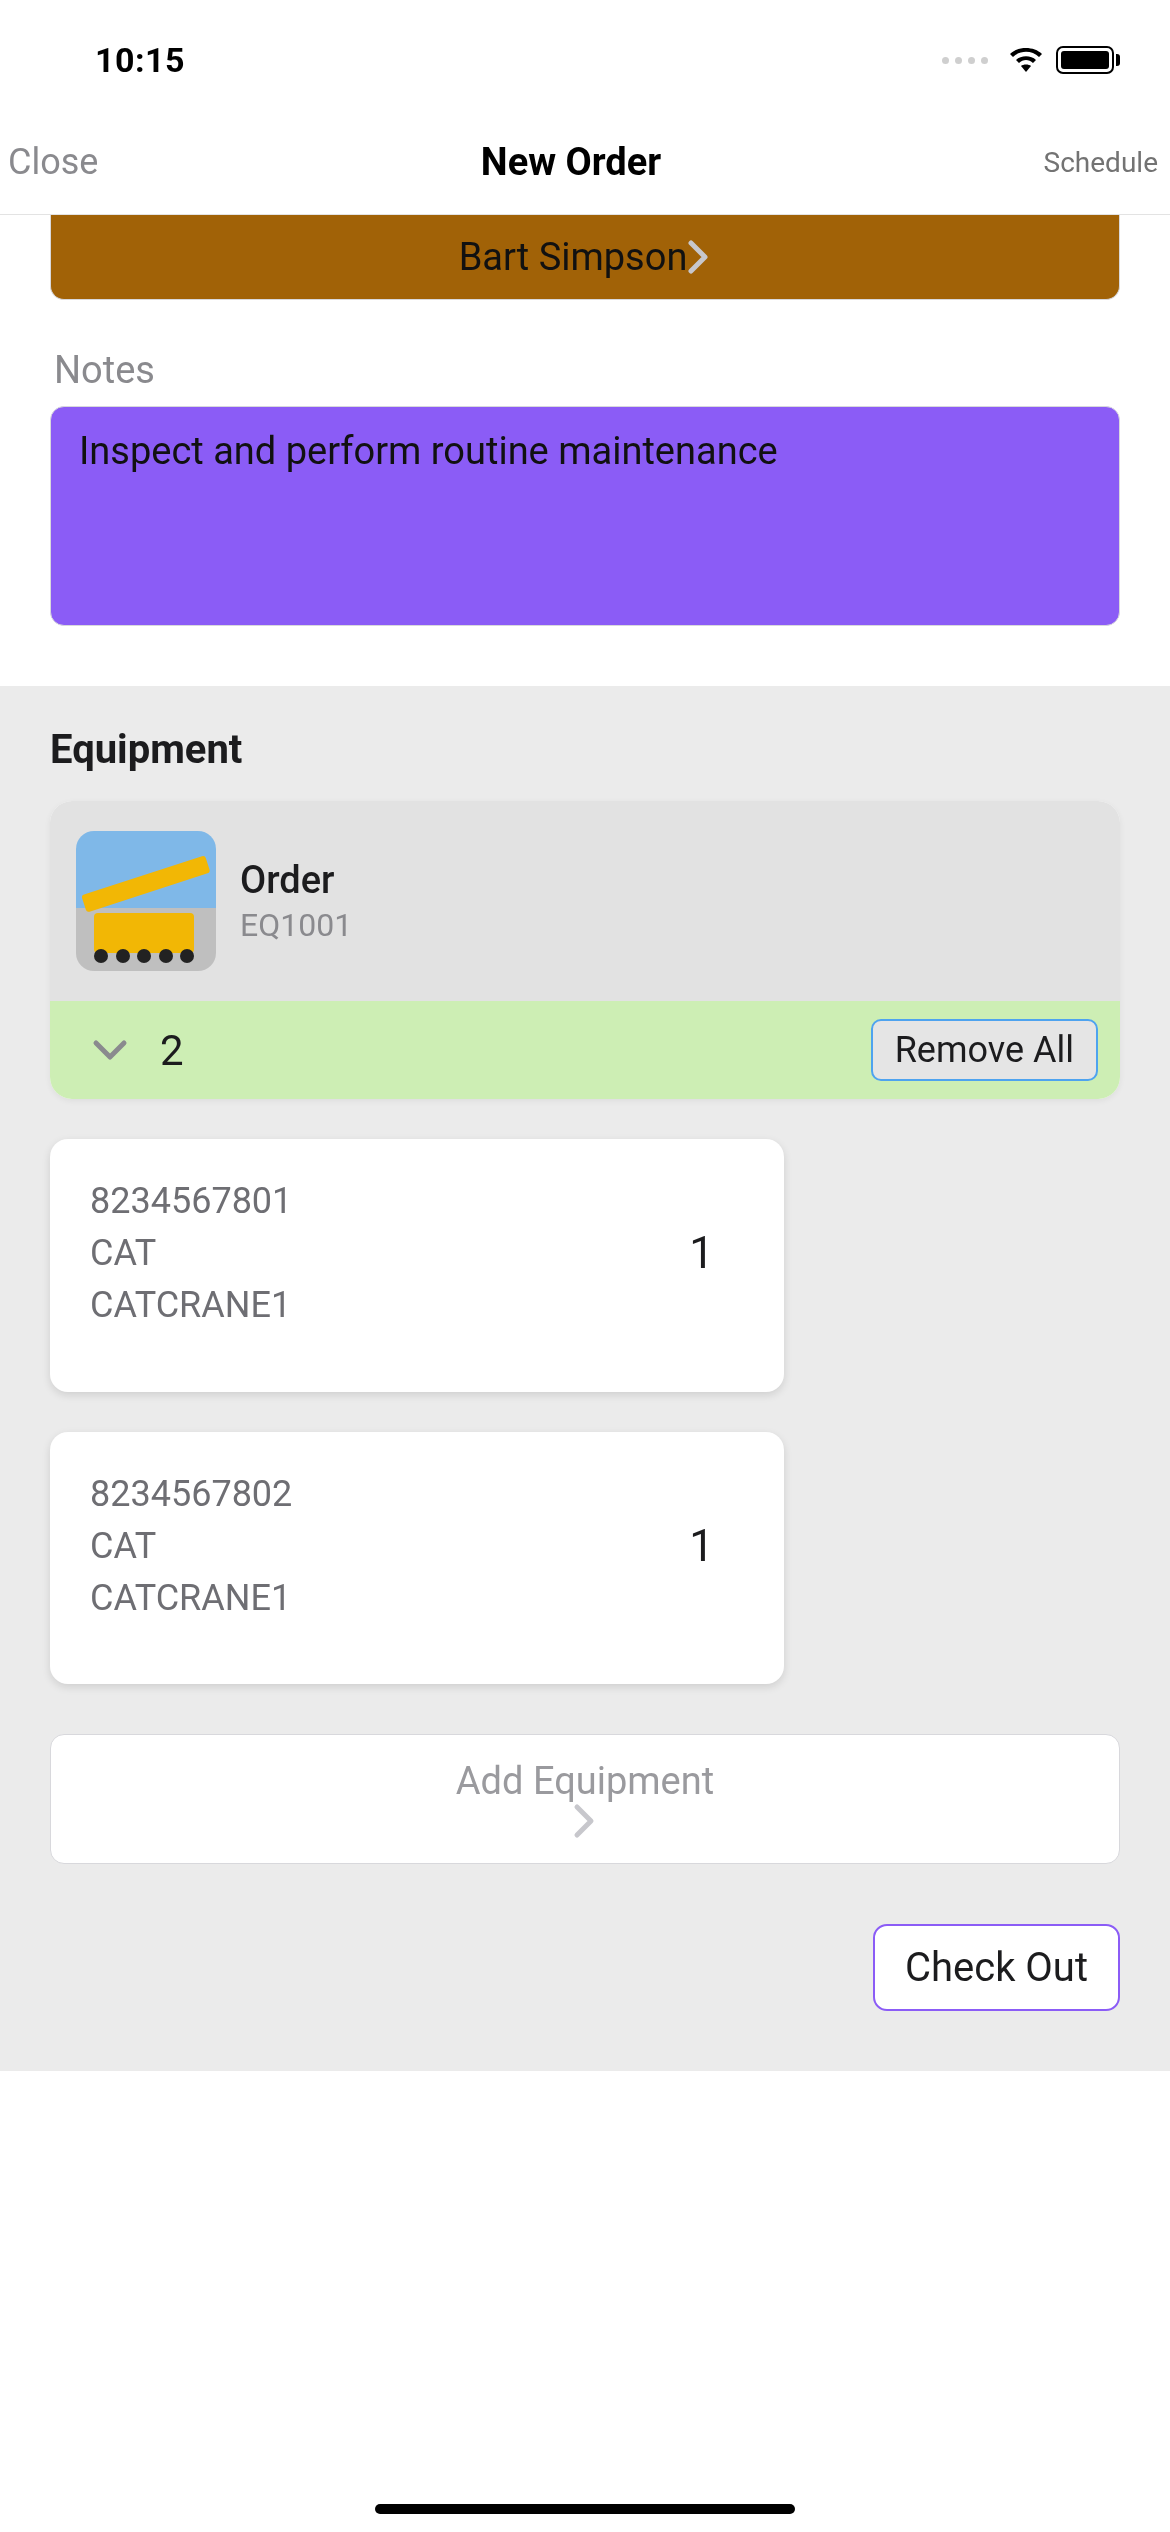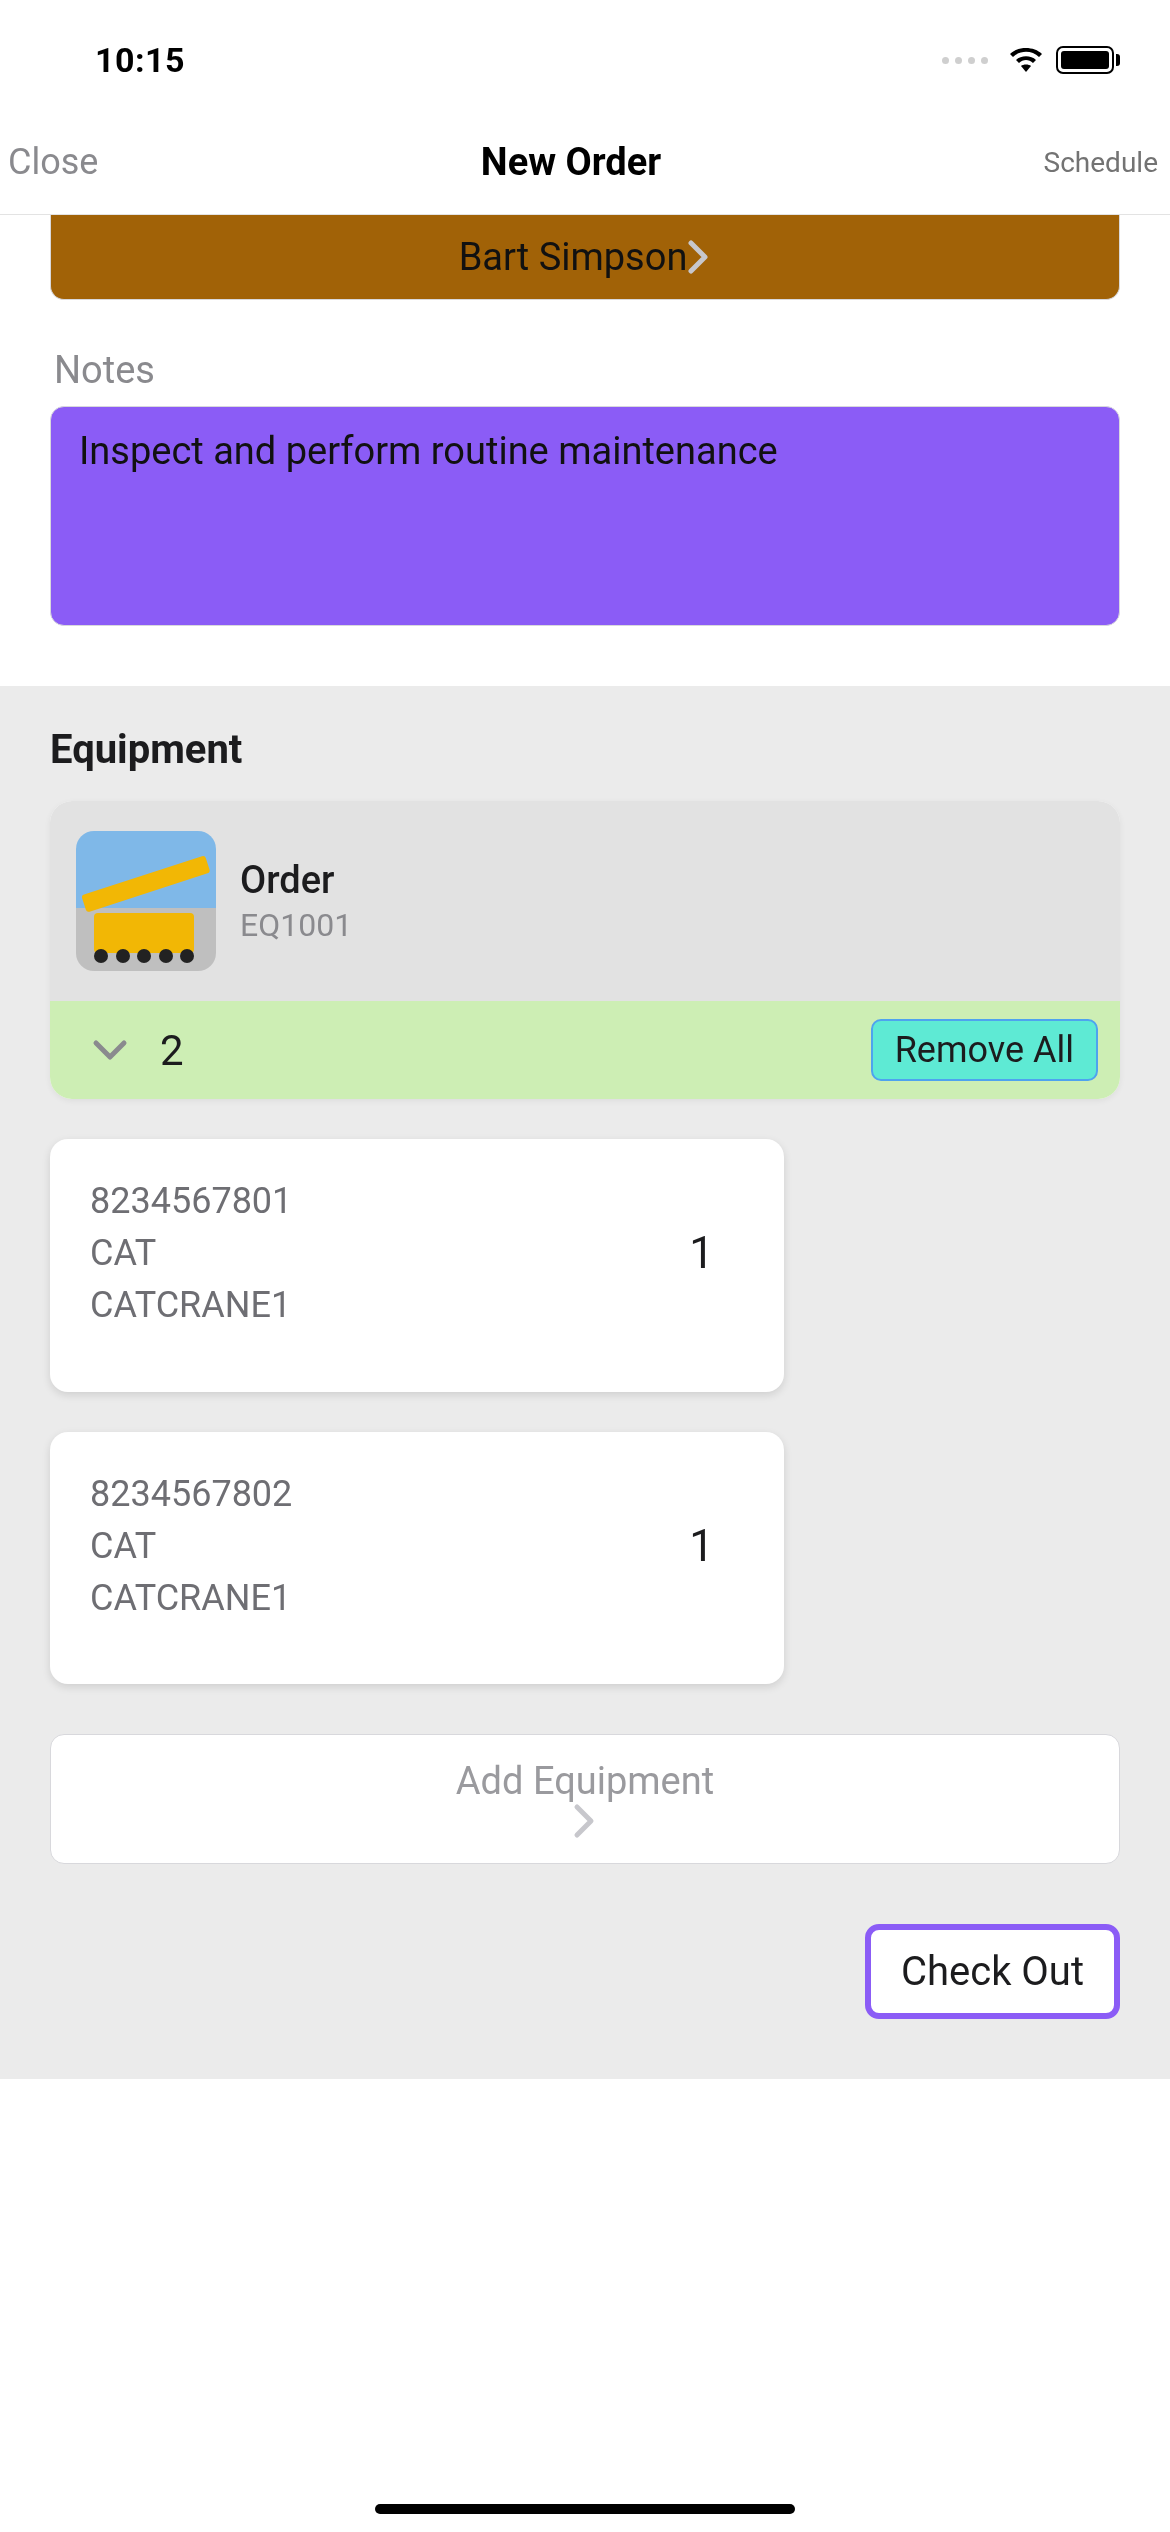--- a/index.html
+++ b/index.html
@@ -220,21 +220,21 @@
     align-items: center;
     gap: 30px;
   }
   .count-val {
     font-size: 42px;
     color: #1c1c1e;
   }
   .remove-all-btn {
     border: 2px solid #4ea3ef;
     border-radius: 10px;
-    background: #5eead4;
+    background: #e5e5e5;
     padding: 8px 22px;
     font-size: 36px;
     color: #1c1c1e;
   }
 
   .item-card {
     background: #fff;
     border-radius: 18px;
     margin-top: 40px;
     padding: 36px 40px 60px 40px;
@@ -271,21 +271,21 @@
     color: #9a9a9e;
   }
 
   .footer {
     background: #ebebeb;
     display: flex;
     justify-content: flex-end;
     padding: 30px 50px 60px 50px;
   }
   .checkout-btn {
-    border: 6px solid #8b5cf6;
+    border: 2px solid #8b5cf6;
     border-radius: 14px;
     background: #fff;
     padding: 18px 30px;
     font-size: 40px;
     color: #1c1c1e;
   }
 
   .home-indicator {
     position: absolute;
     bottom: 18px;

